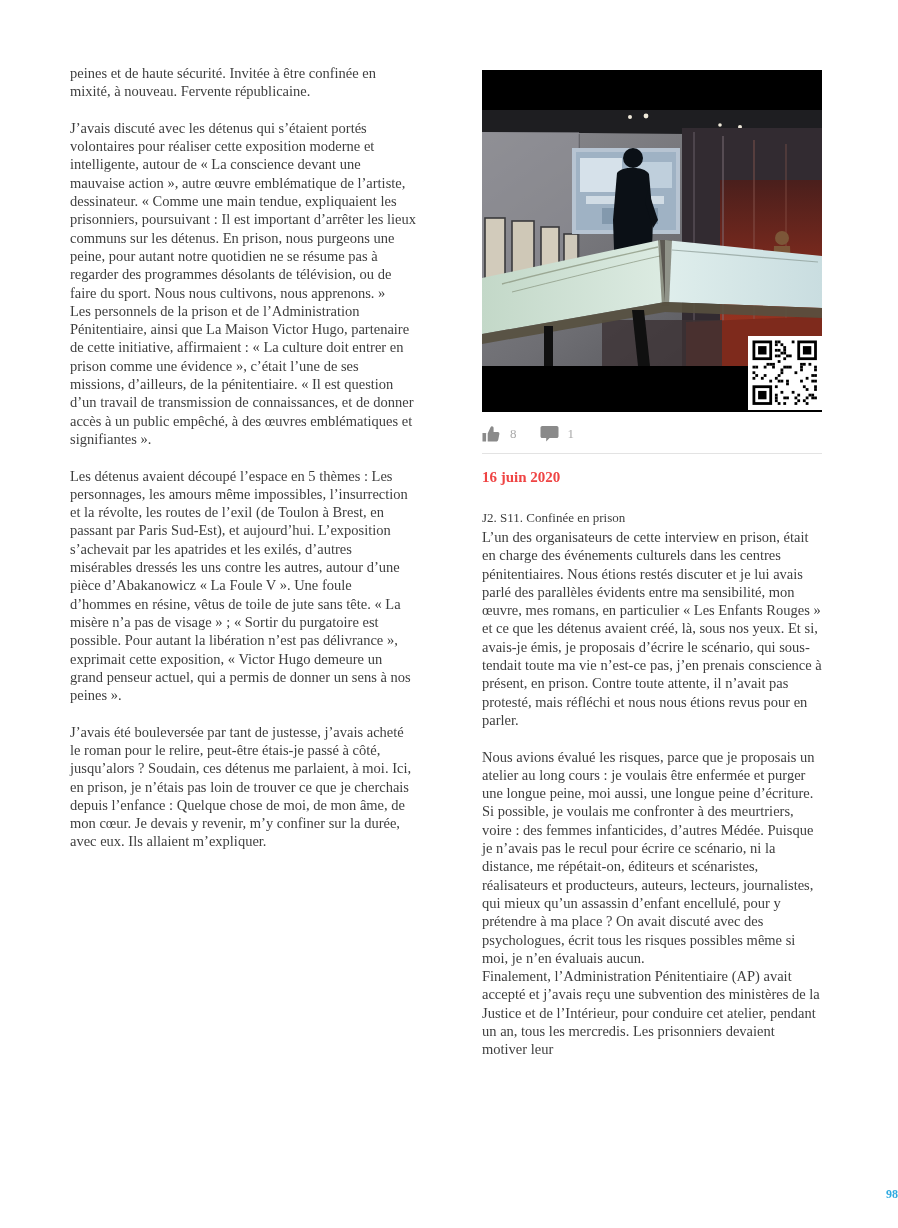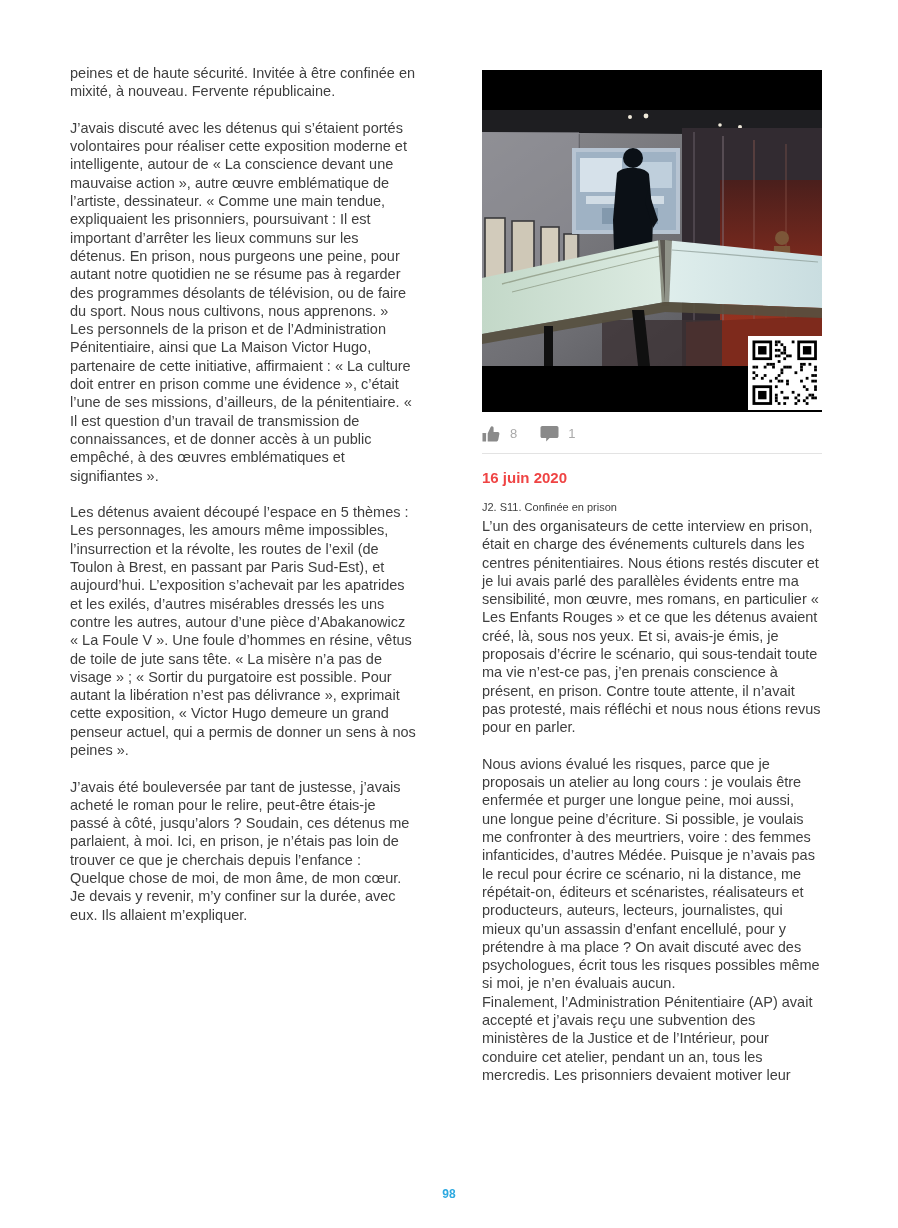--- a/index.html
+++ b/index.html
@@ -1,44 +1,44 @@
 <!DOCTYPE html>
 <html lang="fr"><head>
 <meta charset="utf-8">
 <style>
   html,body{margin:0;padding:0;background:#ffffff;}
   .page{
     position:relative;
     width:898px;height:1228px;
     background:#ffffff;
     overflow:hidden;
-    font-family:Liberation Sans, sans-serif;
+    font-family:Liberation Serif, serif;
     color:#3e3e3e;
   }
   .col{position:absolute;font-size:14.5px;line-height:18.3px;color:#3e3e3e;}
   .col p{margin:18.3px 0 0;white-space:pre-line;}
   .col p:first-of-type{margin-top:0;}
   .col-left{left:70px;top:64px;width:346px;}
   .col-right{left:482px;top:70px;width:340px;}
 
   figure.video{margin:0;width:340px;height:342px;position:relative;}
   figure.video svg{display:block;}
 
   .engagement{display:flex;align-items:center;gap:9px;margin-top:10px;height:24px;}
   .engagement .cnt{font-size:13px;color:#a9a9a9;padding-right:14px;}
   .engagement .eicon svg{display:block;}
 
   .divider{border:none;border-top:1px solid #e3e3e3;margin:7px 0 0;}
 
   .post-date{font-size:15px;font-weight:bold;color:#ef4444;margin-top:14px;line-height:19px;}
-  .post-title{font-size:11px;color:#3e3e3e;margin-top:10px;line-height:20px;}
+  .post-title{font-size:13px;color:#3e3e3e;margin-top:21px;line-height:20px;}
 
   .page-number{
     position:absolute;left:0;right:0;top:1187px;
-    text-align:center;font-size:12px;font-weight:bold;color:#2da9e0;
+    text-align:right;font-size:12px;font-weight:bold;color:#2da9e0;
   }
 </style>
 </head>
 <body>
 
 <div class="page">
 
   <div class="col col-left">
     <p>peines et de haute sécurité. Invitée à être confinée en mixité, à nouveau. Fervente républicaine.</p>
     <p>J’avais discuté avec les détenus qui s’étaient portés volontaires pour réaliser cette exposition moderne et intelligente, autour de « La conscience devant une mauvaise action », autre œuvre emblématique de l’artiste, dessinateur. « Comme une main tendue, expliquaient les prisonniers, poursuivant : Il est important d’arrêter les lieux communs sur les détenus. En prison, nous purgeons une peine, pour autant notre quotidien ne se résume pas à regarder des programmes désolants de télévision, ou de faire du sport. Nous nous cultivons, nous apprenons. »

